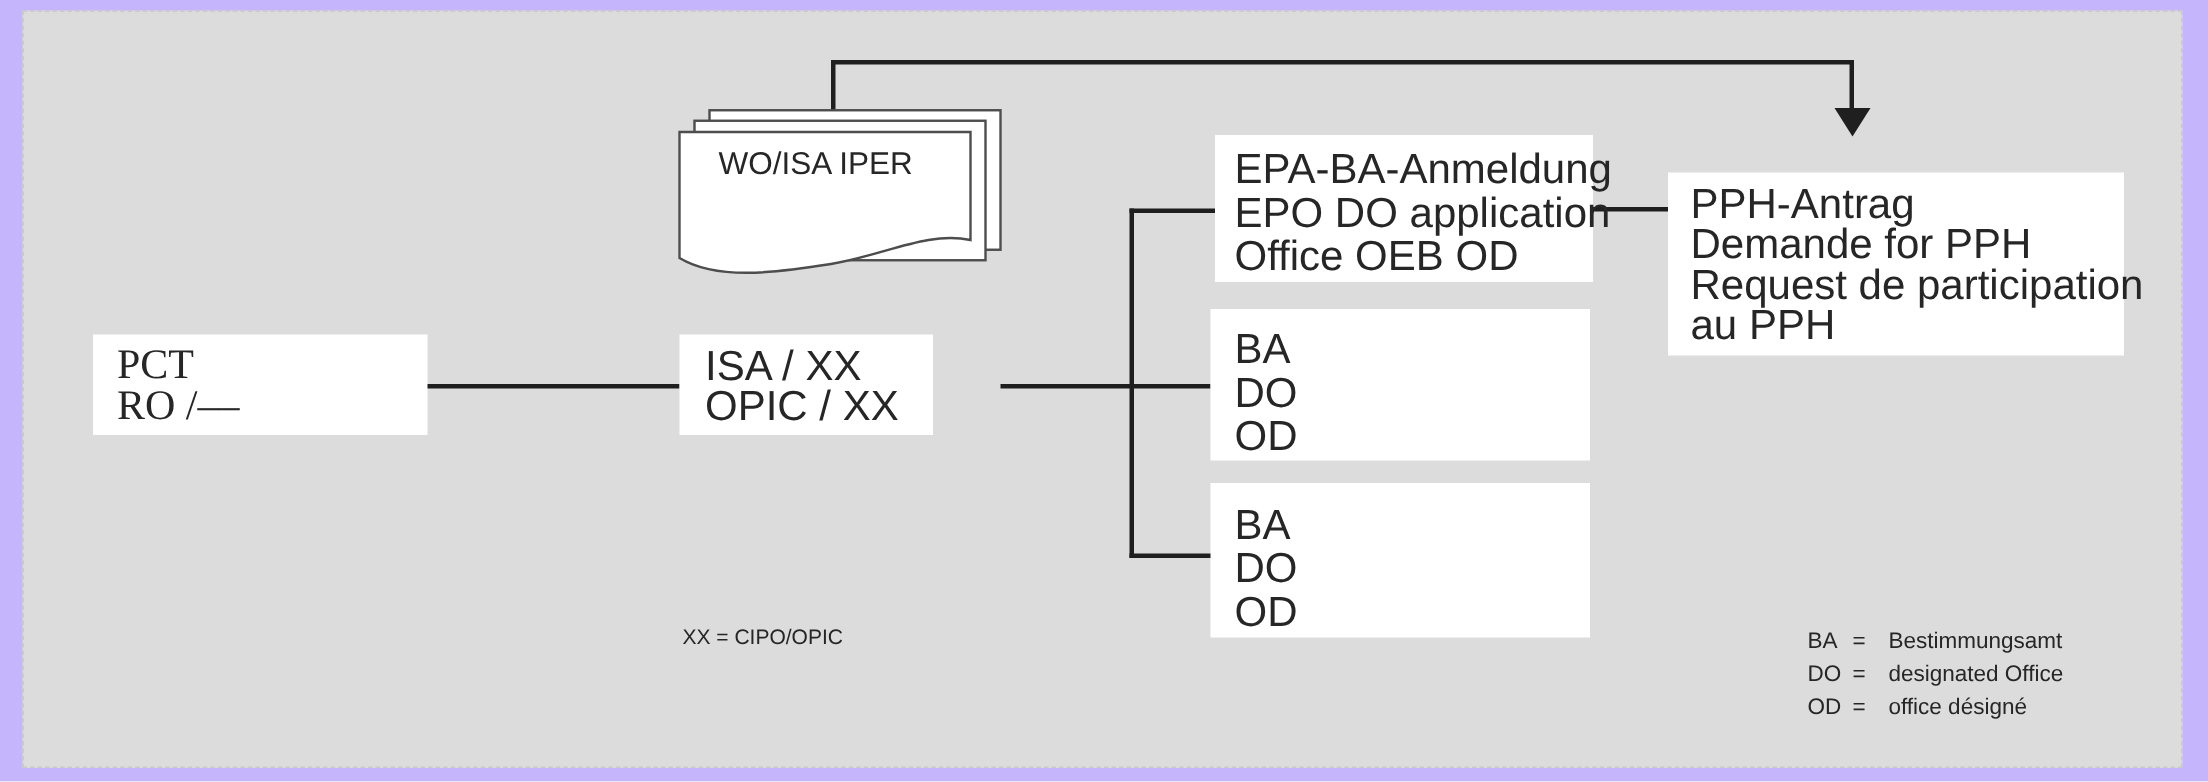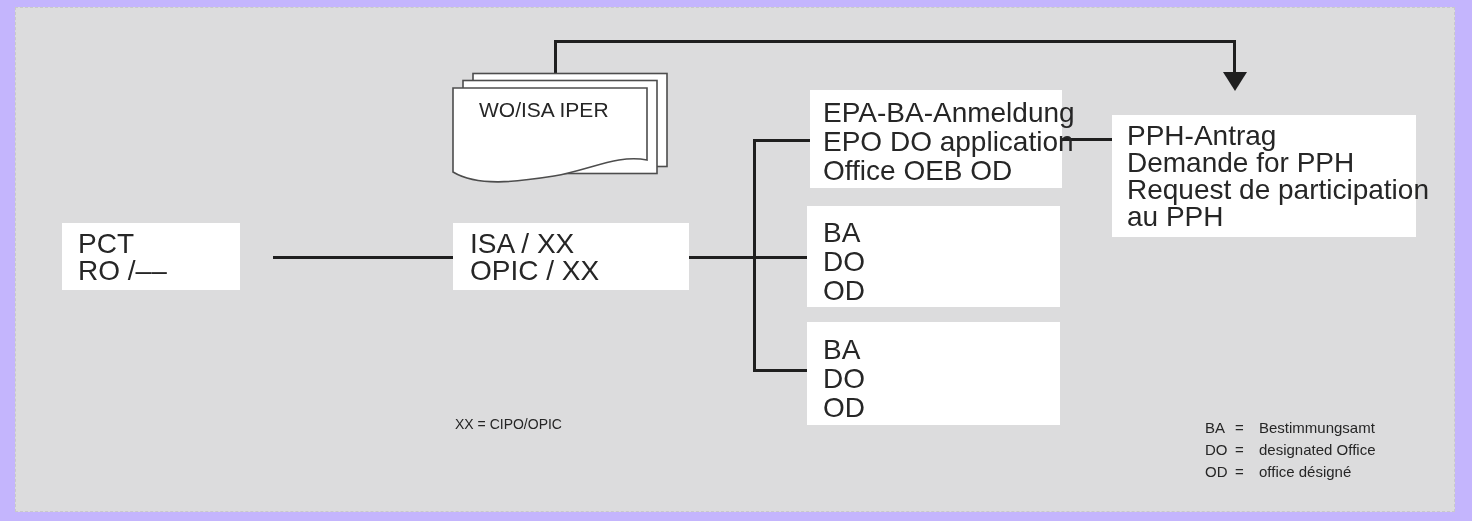--- a/index.html
+++ b/index.html
@@ -104,26 +104,26 @@
   <svg class="doc-stack" viewBox="0 0 222 118" xmlns="http://www.w3.org/2000/svg">
     <rect x="23" y="2.5" width="194" height="93" fill="#ffffff" stroke="#4d4d4d" stroke-width="1.6"></rect>
     <rect x="13" y="9.5" width="194" height="93" fill="#ffffff" stroke="#4d4d4d" stroke-width="1.6"></rect>
     <path d="M 3,17 L 197,17 L 197,89 C 168,83 140,99 104,105 C 66,111 28,116 3,101 Z" fill="#ffffff" stroke="#4d4d4d" stroke-width="1.6"></path>
   </svg>
   <div class="doc-text">
     <span class="line">WO/ISA</span>
     <span class="line">IPER</span>
   </div>
 
-  <div class="node" style="left:62px; top:223px; width:178px; height:67px; padding:7px 0 0 16px;">
+  <div class="node" style="left:62px; top:223px; width:223px; height:67px; padding:7px 0 0 16px;font-family:Liberation Serif, serif;">
     <span class="line">PCT</span>
     <span class="line">RO /––</span>
   </div>
 
-  <div class="node" style="left:453px; top:223px; width:236px; height:67px; padding:7px 0 0 17px;">
+  <div class="node" style="left:453px; top:223px; width:169px; height:67px; padding:7px 0 0 17px;">
     <span class="line">ISA / XX</span>
     <span class="line">OPIC / XX</span>
   </div>
 
   <div class="node lh29" style="left:810px; top:90px; width:252px; height:98px; padding:8px 0 0 13px;">
     <span class="line">EPA-BA-Anmeldung</span>
     <span class="line">EPO DO application</span>
     <span class="line">Office OEB OD</span>
   </div>
 

